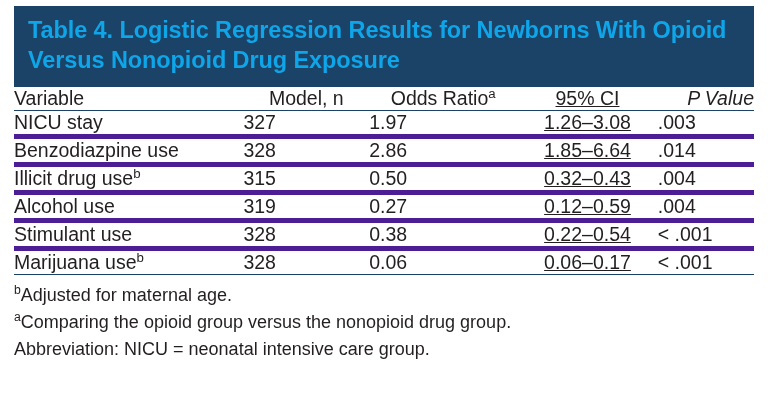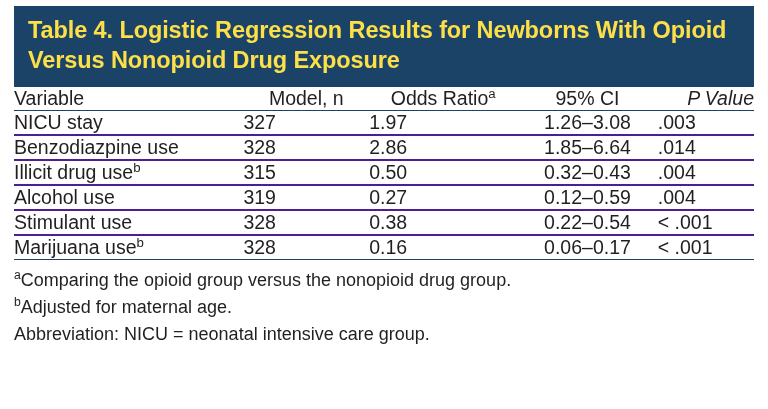--- a/index.html
+++ b/index.html
@@ -20,21 +20,21 @@
     overflow: hidden;
   }
   .table-inner {
     position: absolute;
     left: 14px;
     top: 6px;
     width: 740px;
   }
   .title-bar {
     background: #1b4267;
-    color: #fde047;
+    color: #0ea5e9;
     padding: 9px 14px 12px 14px;
     box-sizing: border-box;
   }
   .title-text {
     font-size: 23.5px;
     font-weight: bold;
     line-height: 1.28;
     letter-spacing: -0.1px;
   }
   table.data {
@@ -48,29 +48,29 @@
     text-align: left;
     font-weight: normal;
     vertical-align: baseline;
   }
   .head-row th {
     padding: 9px 0 8px 0;
     border-bottom: 1.6px solid #1b4267;
   }
   .body-row td {
     padding: 6.5px 0 6.5px 0;
-    border-bottom: 2px solid #4c1d95;
+    border-bottom: 5px solid #4c1d95;
   }
   .body-row.last td {
     border-bottom: 1.8px solid #1b4267;
   }
   .col-var   { width: 31%; }
   .col-model { width: 17%; text-align: left; }
   .col-or    { width: 20%; text-align: right; }
-  .col-ci    { width: 19%; text-align: center !important; }
+  .col-ci    { width: 19%; text-align: center !important; text-decoration: underline; }
   .col-p     { width: 13%; text-align: right; }
   .head-row th.col-model,
   .head-row th.col-or,
   .head-row th.col-ci { text-align: center; }
   .head-row th.col-p  { text-align: right; }
   sup {
     font-size: 0.68em;
     vertical-align: super;
     line-height: 0;
   }
@@ -141,27 +141,27 @@
         <tr class="body-row">
           <td class="col-var"><span>Stimulant use</span><sup></sup></td>
           <td class="col-model">328</td>
           <td class="col-or">0.38</td>
           <td class="col-ci">0.22–0.54</td>
           <td class="col-p">&lt; .001</td>
         </tr>
         <tr class="body-row last">
           <td class="col-var"><span>Marijuana use</span><sup>b</sup></td>
           <td class="col-model">328</td>
-          <td class="col-or">0.16</td>
+          <td class="col-or">0.06</td>
           <td class="col-ci">0.06–0.17</td>
           <td class="col-p">&lt; .001</td>
         </tr>
       </tbody>
     </table>
 
     <div class="footnotes">
+      <div class="footnote"><span class="fn-sup">b</span><span>Adjusted for maternal age.</span></div>
       <div class="footnote"><span class="fn-sup">a</span><span>Comparing the opioid group versus the nonopioid drug group.</span></div>
-      <div class="footnote"><span class="fn-sup">b</span><span>Adjusted for maternal age.</span></div>
       <div class="footnote"><span>Abbreviation: NICU = neonatal intensive care group.</span></div>
     </div>
 
   </div>
 </div>
 
 </body></html>

